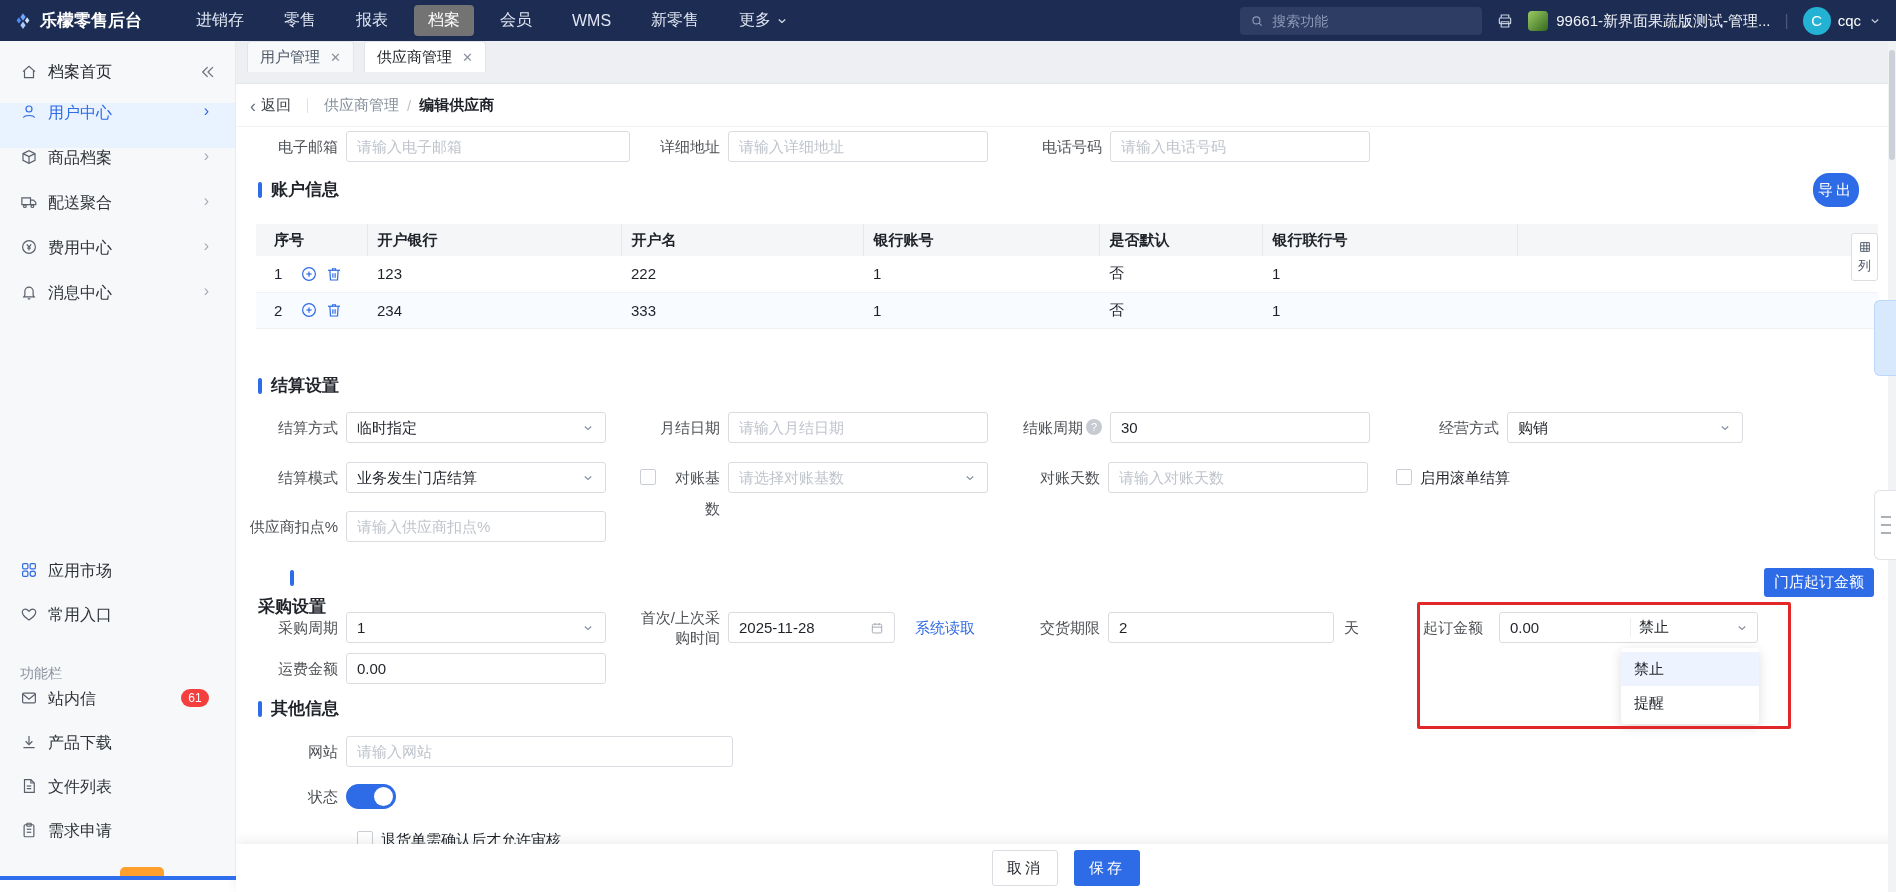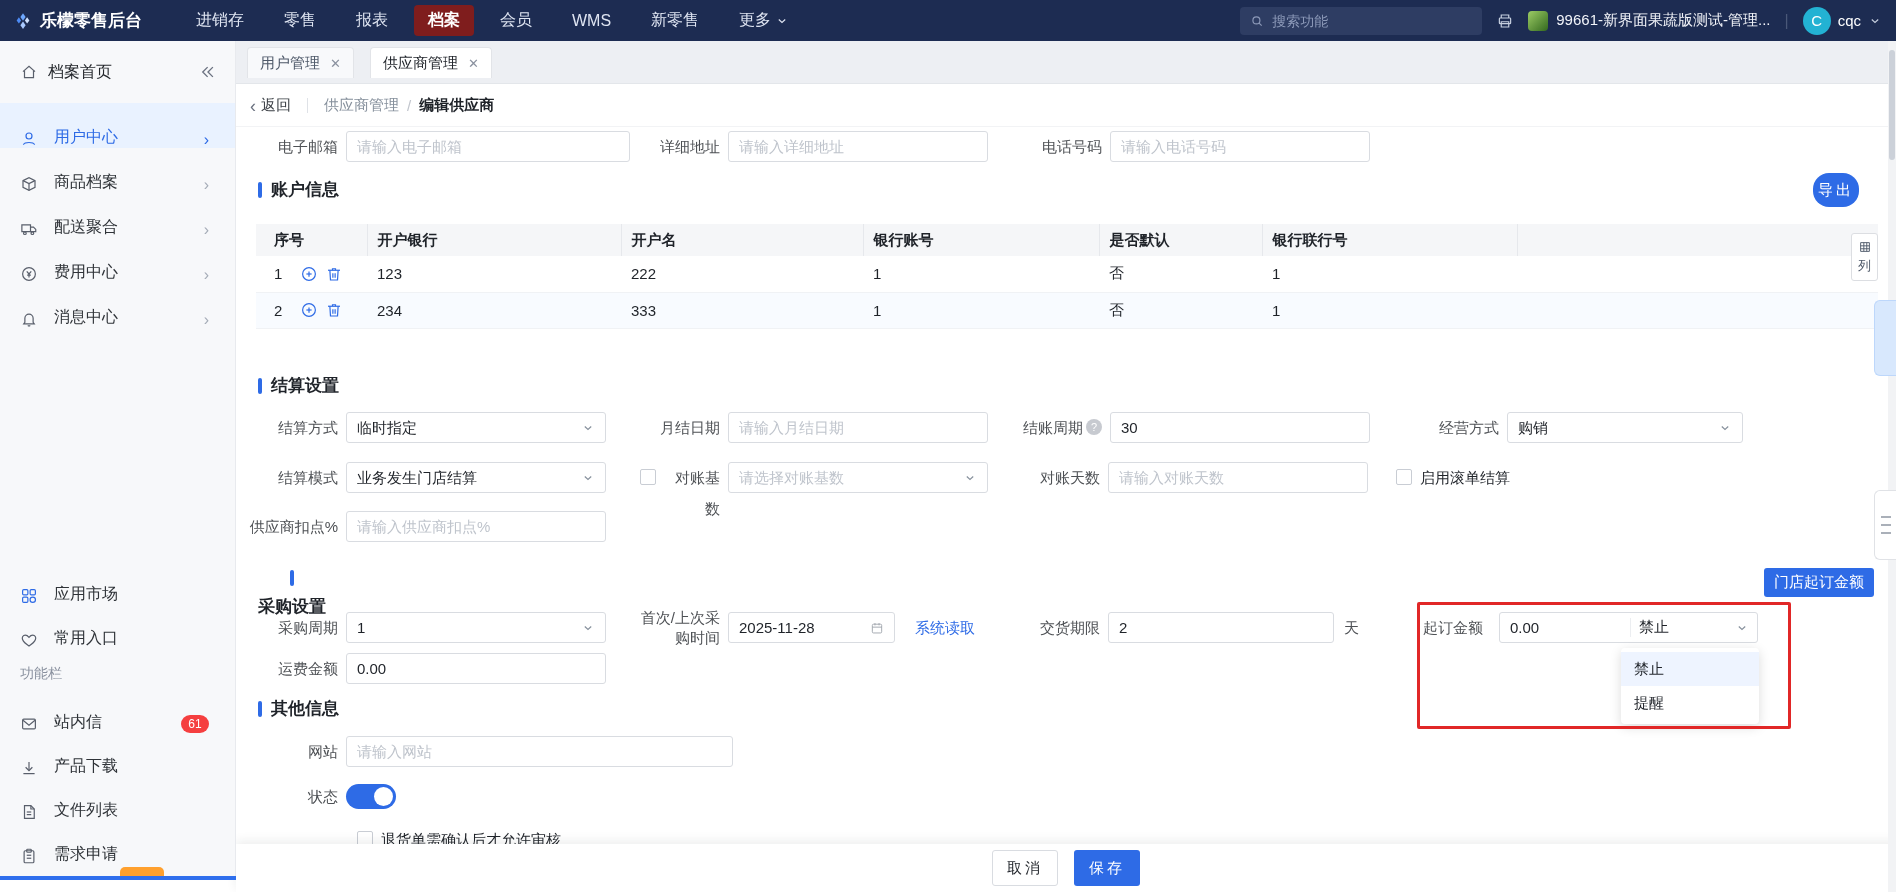--- a/index.html
+++ b/index.html
@@ -9,58 +9,58 @@
   .ic { width:18px; height:18px; flex:none; }
   .ic14 { width:14px; height:14px; flex:none; }
 
   
   .navbar { position:absolute; top:0; left:0; width:1896px; height:41px; background:#1d2c52;
     display:flex; align-items:center; color:#fff; z-index:60; }
   .brand { display:flex; align-items:center; gap:8px; padding:0 10px 0 14px; font-size:17px; font-weight:bold; white-space:nowrap; }
   .nav-menu { display:flex; align-items:center; gap:12px; margin-left:30px; }
   .nav-item { padding:5px 14px; font-size:16px; color:#dfe5f2; border-radius:4px; cursor:pointer; white-space:nowrap;
     display:flex; align-items:center; gap:4px; }
-  .nav-item.active { background:#7f1d1d; color:#fff;font-weight:bold; }
+  .nav-item.active { background:#737373; color:#fff; }
   .nav-right { margin-left:auto; display:flex; align-items:center; gap:14px; padding-right:14px; }
   .nav-search { width:242px; height:28px; background:#2e3d63; border-radius:4px; display:flex; align-items:center;
     gap:8px; padding:0 10px; }
   .nav-search input { flex:1; background:transparent; border:none; outline:none; color:#d7deee; font-size:14px;
     font-family:inherit; }
   .nav-search input::placeholder { color:#8c99b8; }
-  .store-chip { display:flex; align-items:center; gap:8px; font-size:15px; color:#f2f4f9; cursor:pointer; max-width:260px; }
+  .store-chip { display:flex; align-items:flex-end; gap:8px; font-size:15px; color:#f2f4f9; cursor:pointer; max-width:260px; }
   .store-avatar { width:20px; height:20px; border-radius:4px; background:linear-gradient(135deg,#9ccc65,#33691e); flex:none; }
   .store-name { white-space:nowrap; overflow:hidden; }
   .nav-sep { color:#4a5878; font-size:16px; }
   .user-chip { display:flex; align-items:center; gap:7px; cursor:pointer; }
   .user-avatar { width:28px; height:28px; border-radius:50%; background:#23b2d3; display:flex; align-items:center;
     justify-content:center; font-size:15px; color:#fff; }
 
   
   .sidebar { position:absolute; top:41px; left:0; width:236px; bottom:12px; background:#f7f8fa;
     border-right:1px solid #e8eaee; z-index:40; }
   .side-header { height:62px; display:flex; align-items:center; gap:10px; padding:0 18px 0 20px; font-size:16px; color:#23262b; }
   .collapse-btn { margin-left:auto; color:#6b7280; cursor:pointer; }
-  .side-item { height:45px; display:flex; align-items:flex-end; gap:16px; padding:0 26px 0 20px; font-size:16px;
+  .side-item { height:45px; display:flex; align-items:flex-start; gap:10px; padding:0 26px 0 20px; font-size:16px;
     color:#2f3338; cursor:pointer; }
   .side-item .sic { color:#595f6b; }
   .side-item .arrow { margin-left:auto; color:#a6adb8; font-size:16px; line-height:1; }
   .side-item.active { background:#e9f2ff; color:#2e6be6; }
   .side-item.active .sic, .side-item.active .arrow { color:#2e6be6; }
   .side-item.tool { height:44px; }
   .side-spacer { height:233px; }
   .side-label { padding:16px 0 6px 20px; font-size:14px; color:#8a919f; }
   .badge { margin-left:auto; background:#f53f3f; color:#fff; font-size:12px; min-width:28px; height:18px;
     border-radius:9px; display:flex; align-items:center; justify-content:center; padding:0 7px; }
   .side-blue-bar { position:absolute; bottom:0; left:0; width:236px; height:4px; background:#2f6fed; }
   .side-orange { position:absolute; bottom:4px; left:120px; width:44px; height:9px; border-radius:5px 5px 0 0; background:#ffa02e; }
 
   
   .content { position:absolute; left:236px; top:41px; right:0; bottom:0; background:#fff; }
   .tabstrip { position:absolute; top:0; left:0; right:0; height:43px; background:#edeff3;
-    border-bottom:1px solid #e3e6ea; display:flex; align-items:center; padding-left:11px; gap:16px; z-index:5; }
+    border-bottom:1px solid #e3e6ea; display:flex; align-items:flex-start; padding-left:11px; gap:10px; z-index:5; }
   .tab { height:31px; display:flex; align-items:center; gap:10px; padding:0 12px; font-size:15px;
     border:1px solid #e2e4e8; border-bottom:none; border-radius:4px 4px 0 0; background:#f8f9fb; color:#4e5969;
     cursor:pointer; margin-bottom:-1px; }
   .tab.active { background:#fff; color:#1f2329; }
   .tab .x { font-size:13px; color:#8a919f; cursor:pointer; }
 
   .breadcrumb { position:absolute; top:44px; left:0; right:0; height:42px; display:flex; align-items:center;
     padding-left:14px; font-size:15px; border-bottom:1px solid #f2f3f5; }
   .bc-back { display:flex; align-items:center; gap:5px; color:#3c4046; cursor:pointer; }
   .bc-back .lt { font-size:18px; color:#6b7280; line-height:1; }

